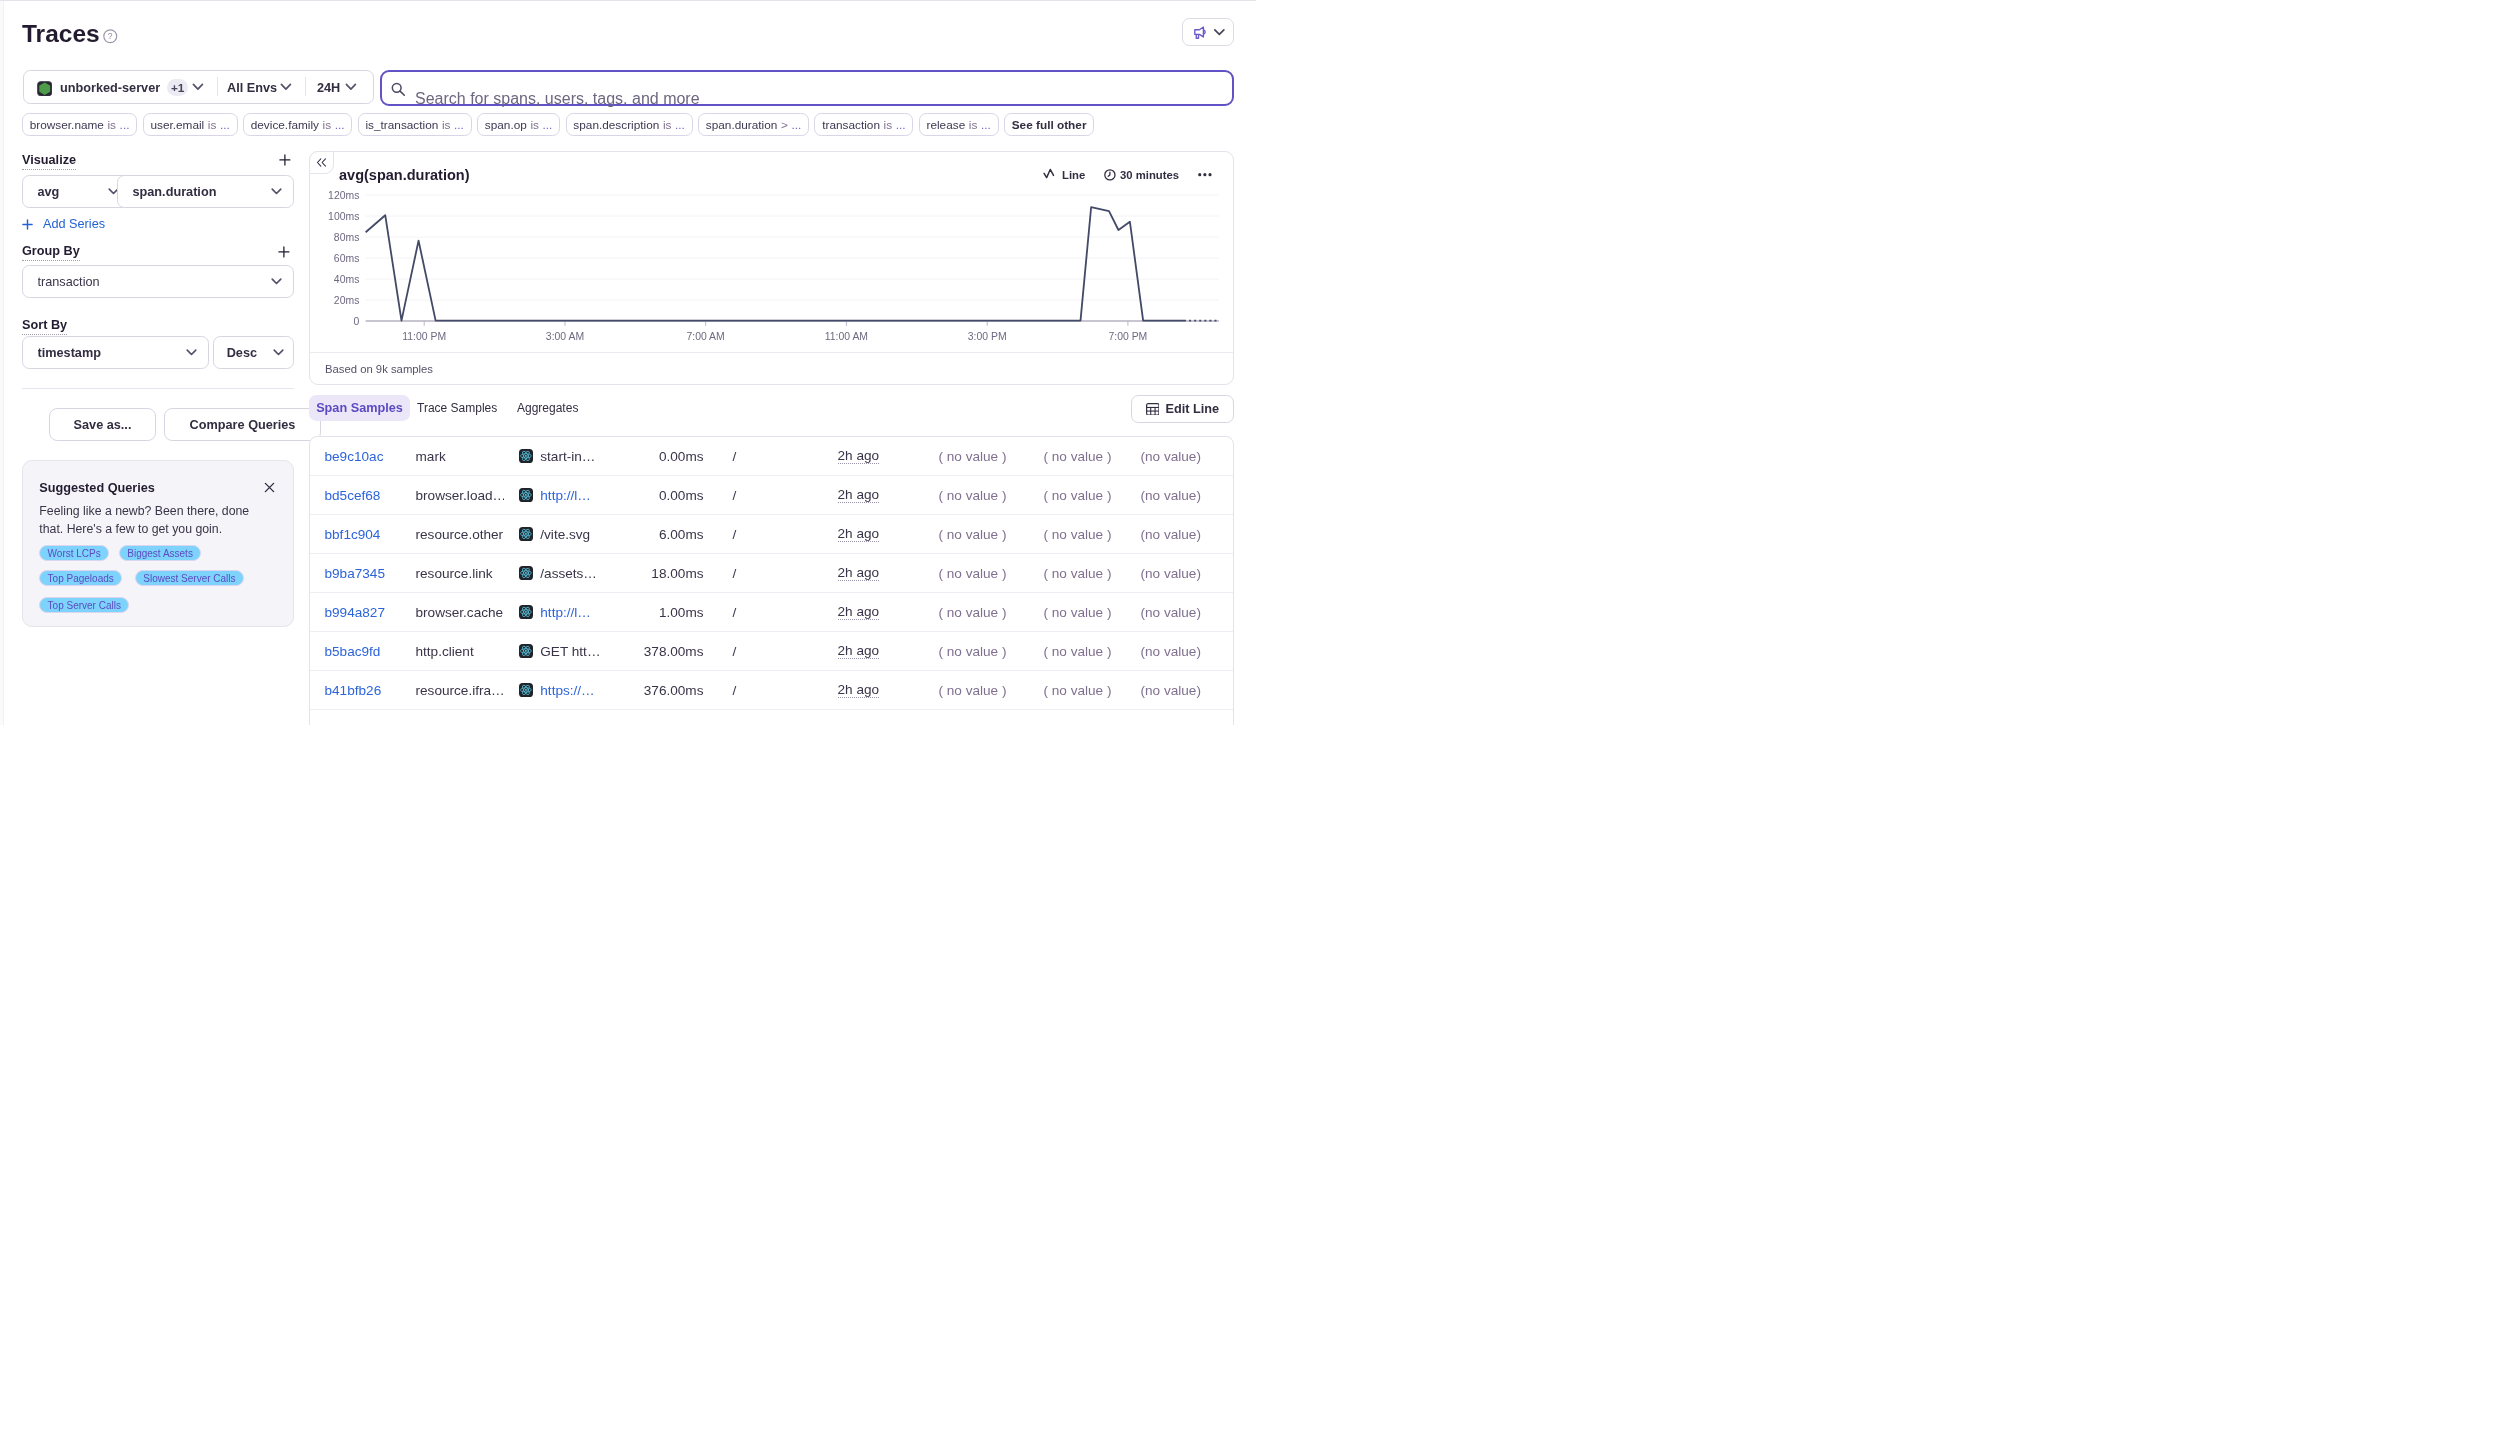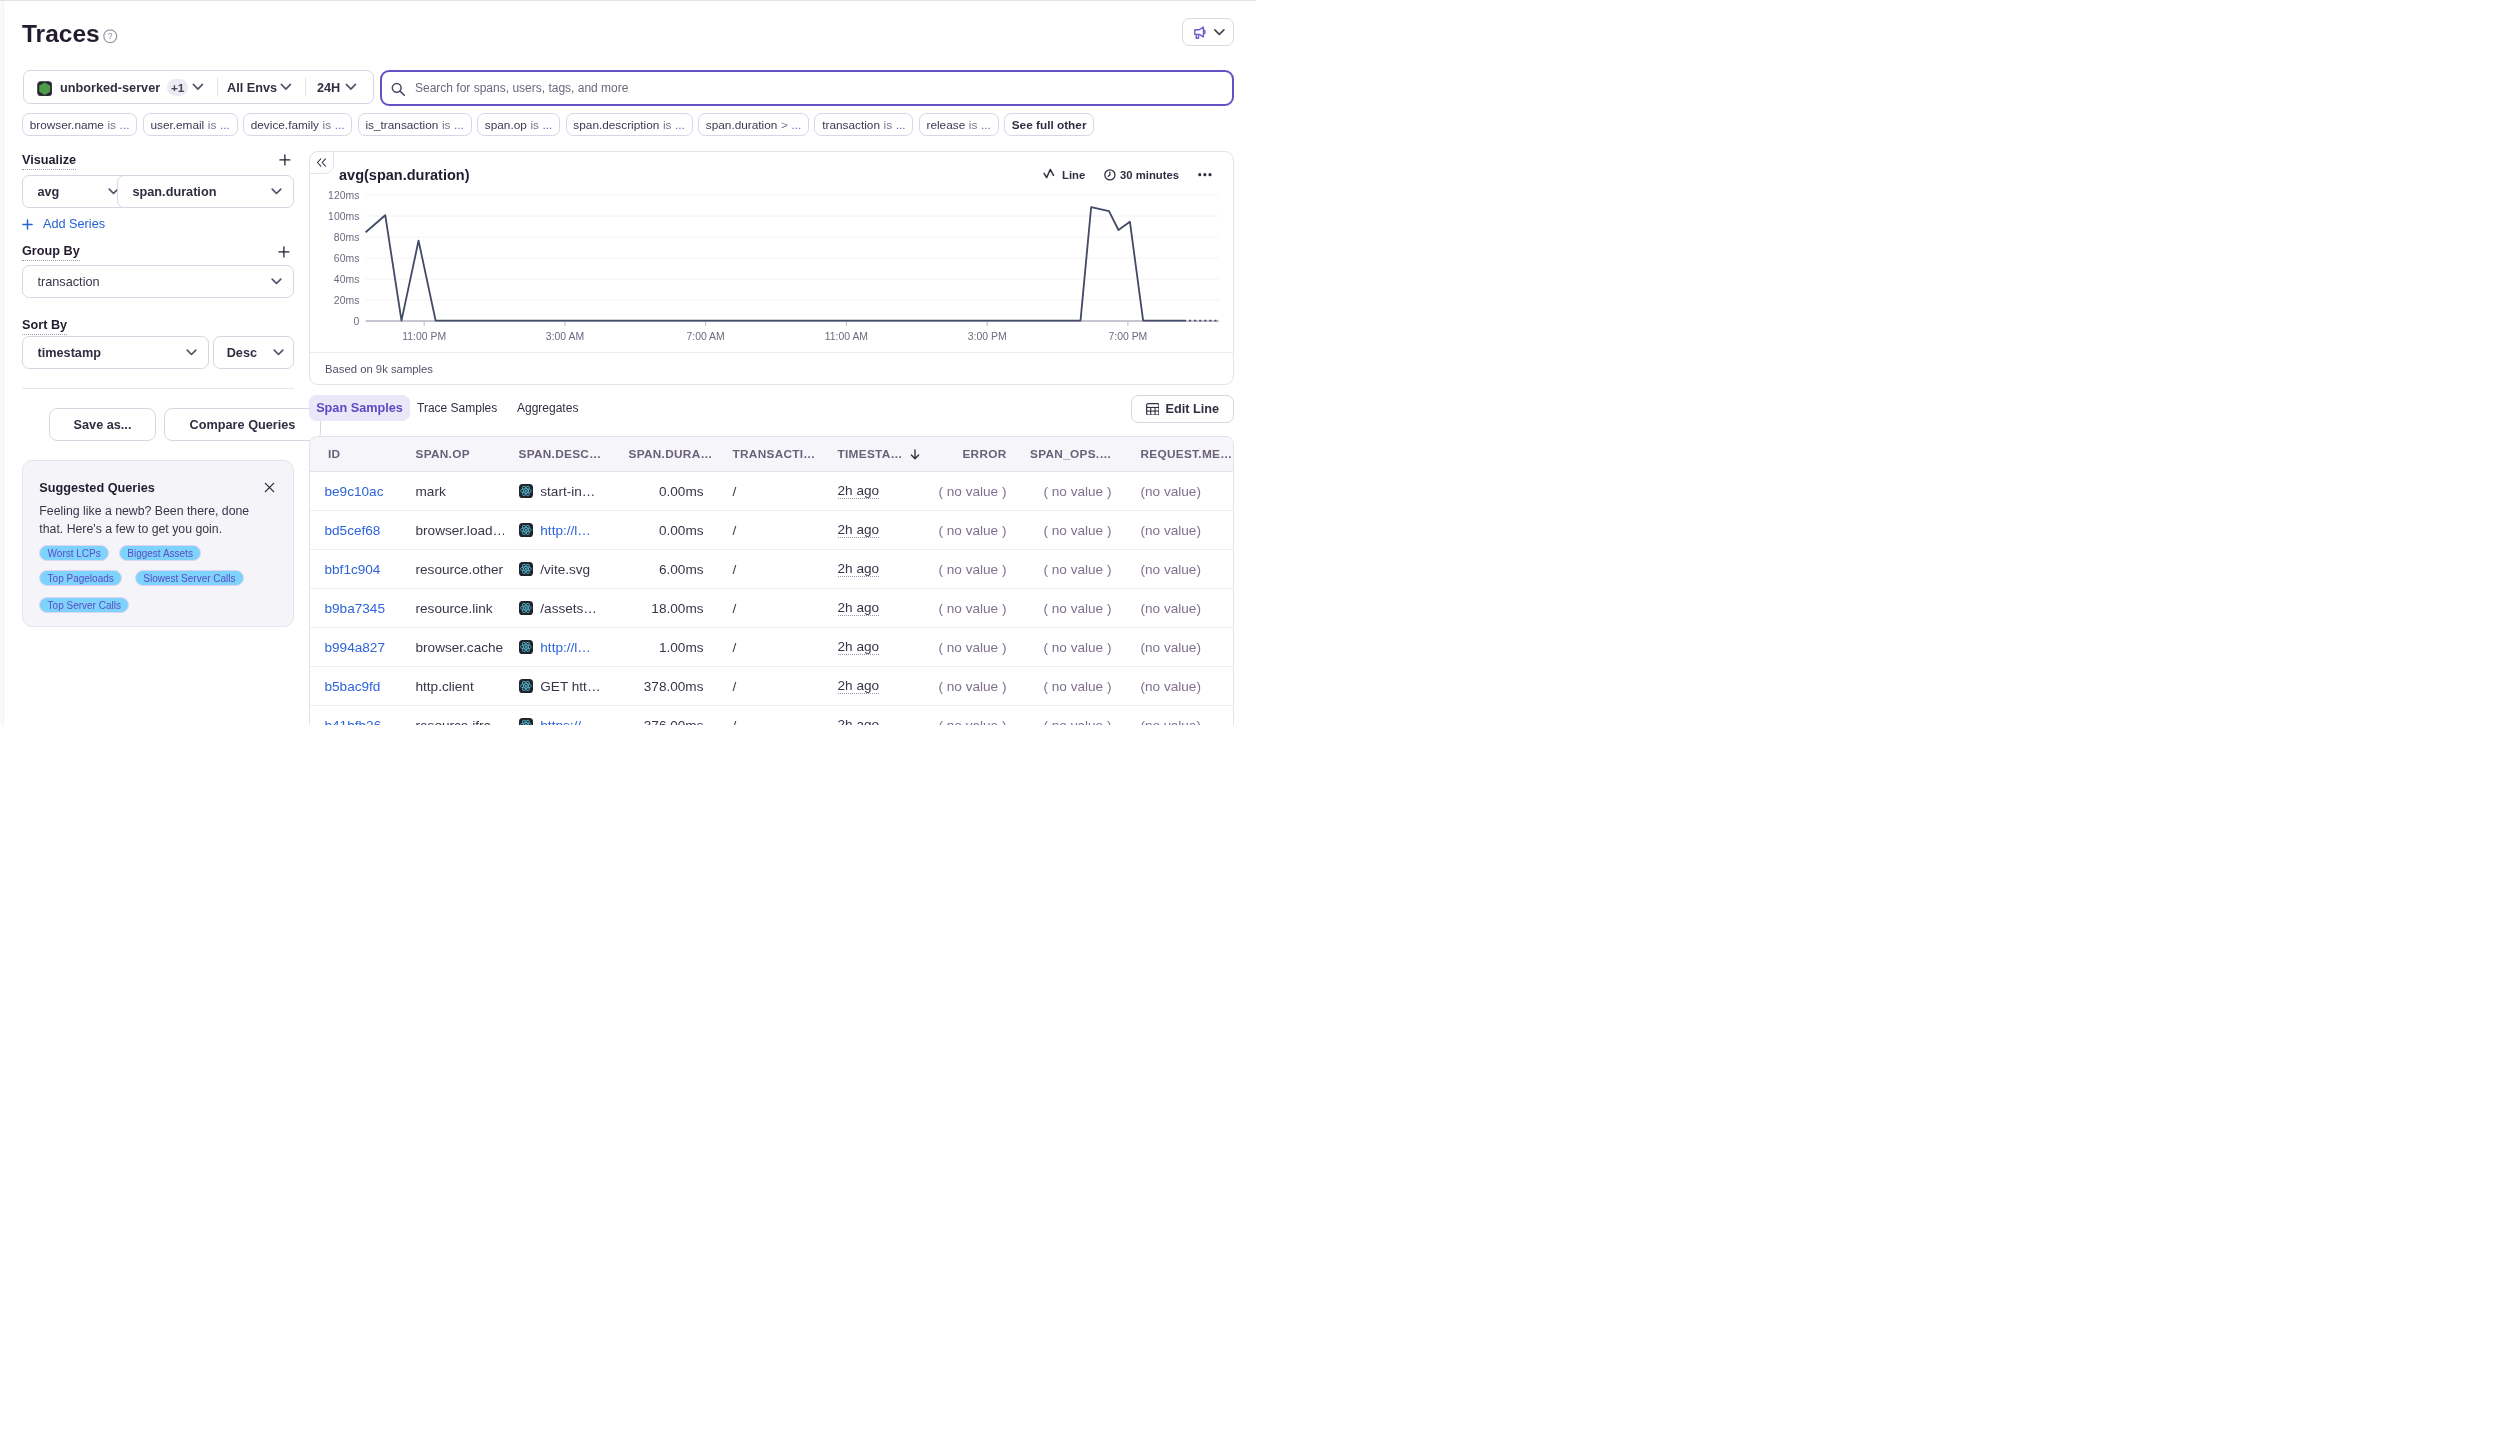--- a/index.html
+++ b/index.html
@@ -110,21 +110,21 @@
 <div class="abs seltext" style="left:317px;top:81px">24H</div>
 <svg class="abs" style="left:345px;top:83px" width="11.8" height="8.2" viewBox="0 0 13 9">
     <path class="chev" d="M1.5 1.5 L6.5 6.8 L11.5 1.5"></path>
   </svg>
 
 <div class="abs" style="left:380px;top:70px;width:854px;height:36px;border:2.3px solid #6153c5;border-radius:9px;background:#fff"></div>
 <svg class="abs" style="left:390px;top:81px" width="17" height="17" viewBox="0 0 19 19">
   <circle cx="7.5" cy="7.6" r="4.9" fill="none" stroke="#4f4963" stroke-width="1.7"></circle>
   <path d="M11.2 11.3 L16 16" stroke="#4f4963" stroke-width="1.7" stroke-linecap="round"></path>
 </svg>
-<div class="abs" style="left:415px;top:81px;font-size:12px;color:#6d667f">Search for spans, users, tags, and more</div>
+<div class="abs" style="left:415px;top:90px;font-size:16px;color:#6d667f">Search for spans, users, tags, and more</div>
 
 <div class="chiprow">
   <div class="fchip">browser.name<span class="is">is</span><span class="dots">...</span></div>
   <div class="fchip">user.email<span class="is">is</span><span class="dots">...</span></div>
   <div class="fchip">device.family<span class="is">is</span><span class="dots">...</span></div>
   <div class="fchip">is_transaction<span class="is">is</span><span class="dots">...</span></div>
   <div class="fchip">span.op<span class="is">is</span><span class="dots">...</span></div>
   <div class="fchip">span.description<span class="is">is</span><span class="dots">...</span></div>
   <div class="fchip">span.duration<span class="is">&gt;</span><span class="dots">...</span></div>
   <div class="fchip">transaction<span class="is">is</span><span class="dots">...</span></div>
@@ -265,35 +265,20 @@
     <rect x="0.7" y="0.7" width="13.6" height="12.6" rx="1.6" fill="none" stroke="#332d41" stroke-width="1.3"></rect>
     <line x1="0.7" y1="4.9" x2="14.3" y2="4.9" stroke="#332d41" stroke-width="1.2"></line>
     <line x1="0.7" y1="8.9" x2="14.3" y2="8.9" stroke="#332d41" stroke-width="1.2"></line>
     <line x1="5.2" y1="4.9" x2="5.2" y2="13.3" stroke="#332d41" stroke-width="1.2"></line>
     <line x1="10" y1="4.9" x2="10" y2="13.3" stroke="#332d41" stroke-width="1.2"></line>
   </svg>
   <span class="t">Edit Line</span>
 </div>
 
 <div class="dtable">
-  <div class="thead">
-    <div style="padding-left:18px">ID</div>
-    <div>SPAN.OP</div>
-    <div>SPAN.DESC…</div>
-    <div>SPAN.DURA…</div>
-    <div>TRANSACTI…</div>
-    <div>TIMESTA…
-      <svg width="10" height="11" viewBox="0 0 11 12" style="margin-left:7.3px;flex:none">
-        <path d="M5.5 1 V10.4 M1.5 6.6 L5.5 10.6 L9.5 6.6" fill="none" stroke="#332d41" stroke-width="1.5" stroke-linecap="round" stroke-linejoin="round"></path>
-      </svg>
-    </div>
-    <div class="r">ERROR</div>
-    <div class="r">SPAN_OPS.…</div>
-    <div>REQUEST.ME…</div>
-  </div>
   <div class="trow">
     <div>
         <span class="lnk">be9c10ac</span>
       </div>
     <div>mark</div>
     <div><span class="ricon">
           <svg width="11.8" height="11.8" viewBox="-6.5 -6.5 13 13">
             <g stroke="#5bc8e2" stroke-width="0.8" fill="none">
               <ellipse rx="5.9" ry="2.3"></ellipse>
               <ellipse rx="5.9" ry="2.3" transform="rotate(60)"></ellipse>

